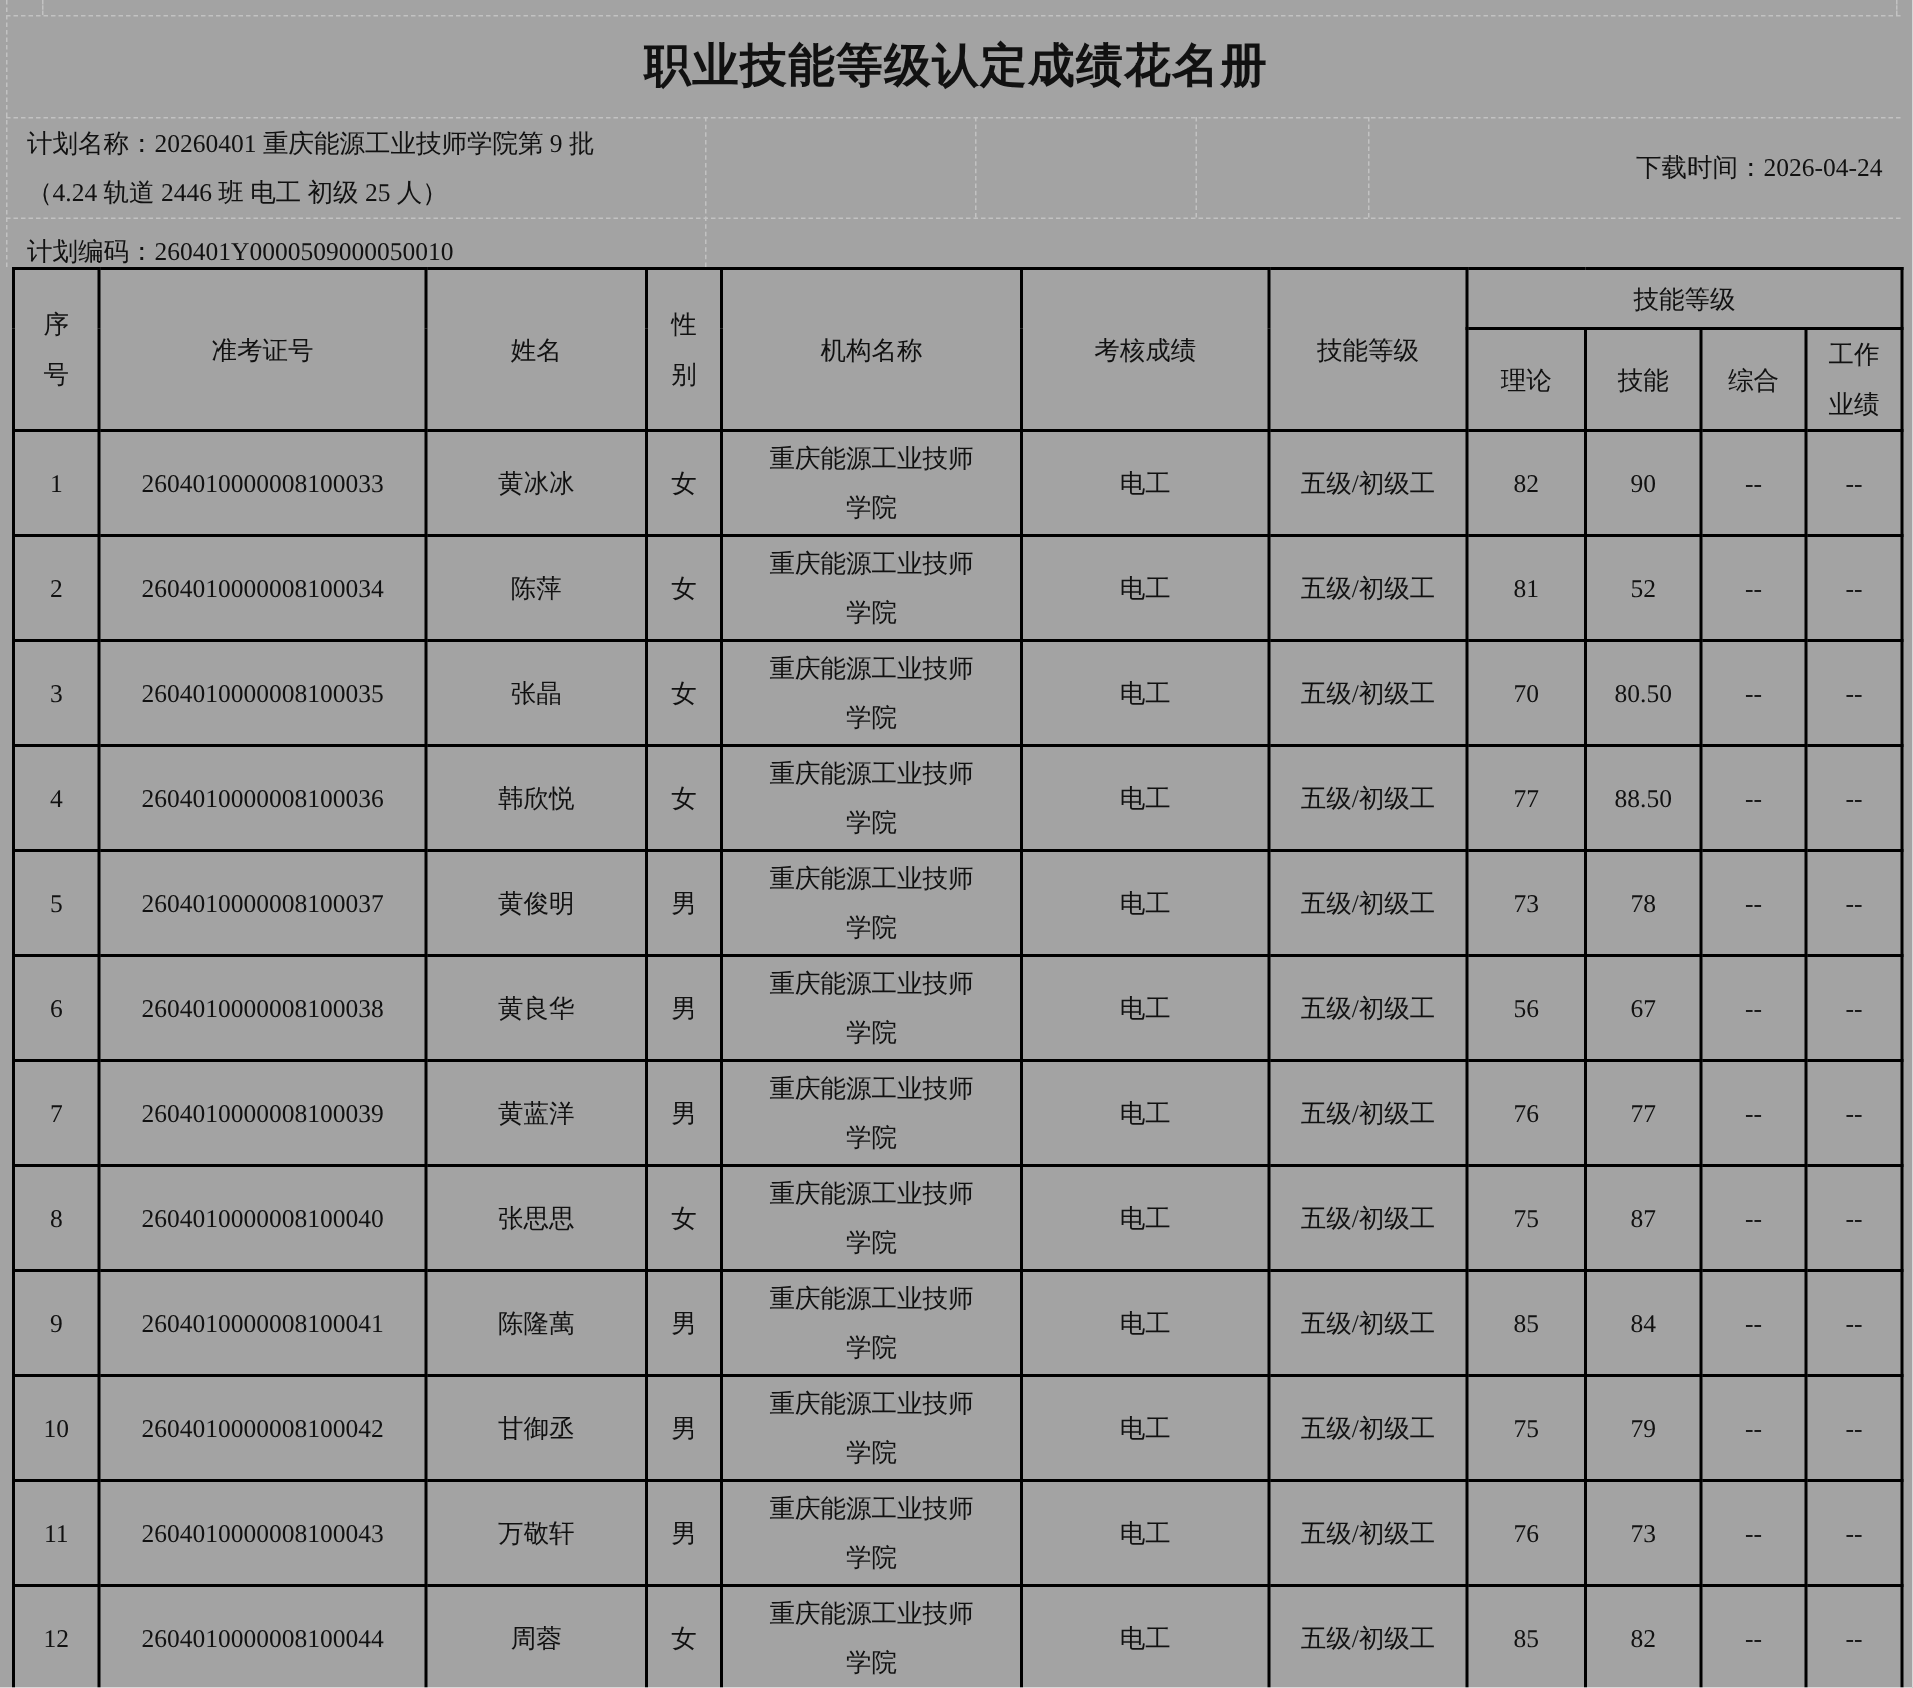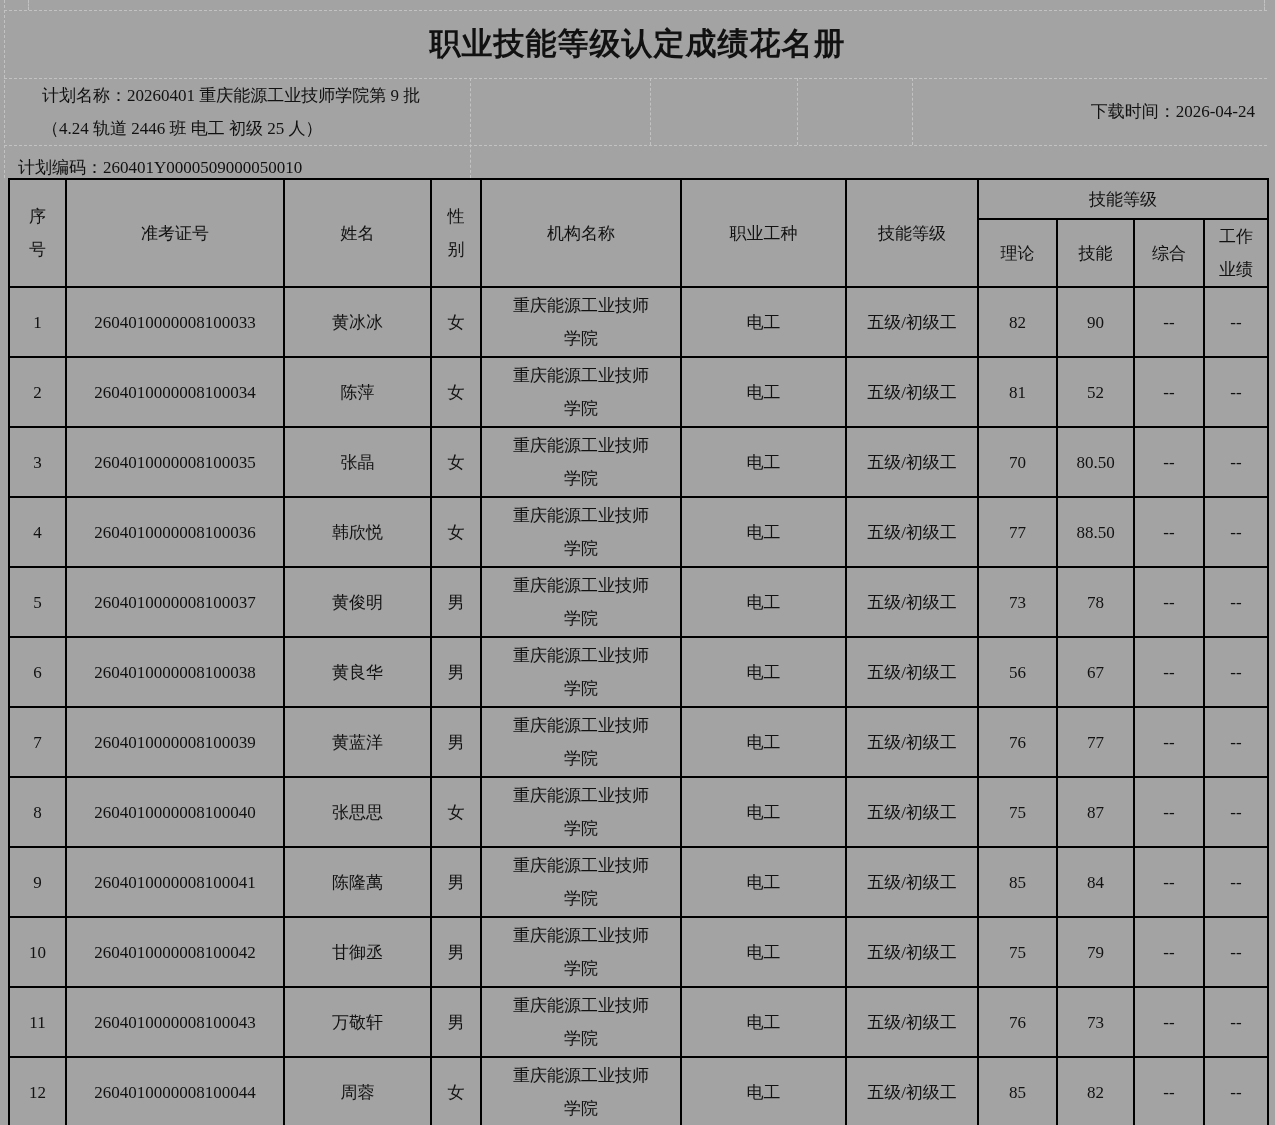--- a/index.html
+++ b/index.html
@@ -13,21 +13,21 @@
   .grid-v { position:absolute; width:0; border-left:1px dashed #c2c2c2; }
 
   .title-row {
     position:absolute; left:0; top:10px; width:1275px; height:68px;
     display:flex; align-items:center; justify-content:center;
     font-size:31px; font-weight:bold; letter-spacing:1px;
   }
   .plan-name {
     position:absolute; left:18px; top:78px; height:67px; width:450px;
     display:flex; flex-direction:column; justify-content:center;
-    font-size:17px; line-height:33px; white-space:nowrap;margin-left:24px;
+    font-size:17px; line-height:33px; white-space:nowrap;
   }
   .download-time {
     position:absolute; right:20px; top:78px; height:67px;
     display:flex; align-items:center; font-size:17px; white-space:nowrap;
   }
   .plan-code {
     position:absolute; left:18px; top:151px; height:33px; line-height:33px;
     font-size:17px; white-space:nowrap;
   }
   .exam-time {
@@ -90,21 +90,21 @@
       <col style="width:70px">
       <col style="width:64px">
     </colgroup>
     <thead>
       <tr class="hrow1">
         <th rowspan="2"><span class="vtext">序号</span></th>
         <th rowspan="2">准考证号</th>
         <th rowspan="2">姓名</th>
         <th rowspan="2"><span class="vtext">性别</span></th>
         <th rowspan="2">机构名称</th>
-        <th rowspan="2">职业工种</th>
+        <th rowspan="2">考核成绩</th>
         <th rowspan="2">技能等级</th>
         <th colspan="4">技能等级</th>
       </tr>
       <tr class="hrow2">
         <th>理论</th>
         <th>技能</th>
         <th>综合</th>
         <th><span class="break2">工作业绩</span></th>
       </tr>
     </thead>

